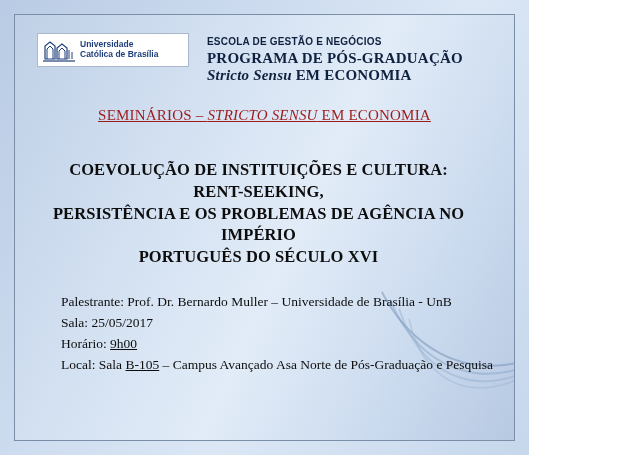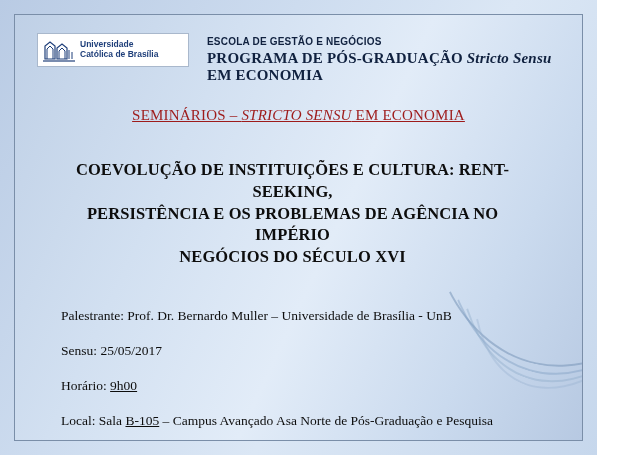--- a/index.html
+++ b/index.html
@@ -8,21 +8,21 @@
   }
   body {
     width: 640px;
     height: 455px;
     background: #ffffff;
     font-family: "Liberation Serif", serif;
     overflow: hidden;
   }
   .slide {
     position: relative;
-    width: 597px;
+    width: 529px;
     height: 455px;
     box-sizing: border-box;
     background: linear-gradient(120deg, #b9cbe4 0%, #cddcef 35%, #dbe7f5 60%, #c6d7ec 100%);
     padding: 14px;
   }
   .slide-inner {
     position: relative;
     width: 100%;
     height: 100%;
     box-sizing: border-box;
@@ -134,21 +134,21 @@
   .details {
     position: absolute;
     top: 277px;
     left: 46px;
     right: 30px;
     font-family: "Liberation Serif", serif;
     font-size: 13.5px;
     color: #0d0d0d;
     line-height: 1.55;
   }
-  .details .row { white-space: nowrap; margin-top: 14px; }
+  .details .row { white-space: nowrap; }
   .details u { text-decoration: underline; }
 </style>
 </head>
 <body>
 
 <div class="slide">
   <div class="slide-inner">
 
     <div class="swoosh sw1"></div>
     <div class="swoosh sw2"></div>
@@ -177,24 +177,24 @@
         <div class="line1">ESCOLA DE GESTÃO E NEGÓCIOS</div>
         <div class="line2"><span>PROGRAMA DE PÓS-GRADUAÇÃO </span><em>Stricto Sensu</em><span> EM ECONOMIA</span></div>
       </div>
     </div>
 
     <div class="seminar"><span>SEMINÁRIOS – </span><em>STRICTO SENSU</em><span> EM ECONOMIA</span></div>
 
     <div class="title">
       <div>COEVOLUÇÃO DE INSTITUIÇÕES E CULTURA: RENT-SEEKING,</div>
       <div>PERSISTÊNCIA E OS PROBLEMAS DE AGÊNCIA NO IMPÉRIO</div>
-      <div>NEGÓCIOS DO SÉCULO XVI</div>
+      <div>PORTUGUÊS DO SÉCULO XVI</div>
     </div>
 
     <div class="details">
       <div class="row"><span>Palestrante: </span><span>Prof. Dr. Bernardo Muller – Universidade de Brasília - UnB</span></div>
-      <div class="row"><span>Sensu: </span><span>25/05/2017</span></div>
+      <div class="row"><span>Sala: </span><span>25/05/2017</span></div>
       <div class="row"><span>Horário: </span><u>9h00</u></div>
       <div class="row"><span>Local: Sala </span><u>B-105</u><span> – Campus Avançado Asa Norte de Pós-Graduação e Pesquisa</span></div>
     </div>
 
   </div>
 </div>
 
 </body></html>

